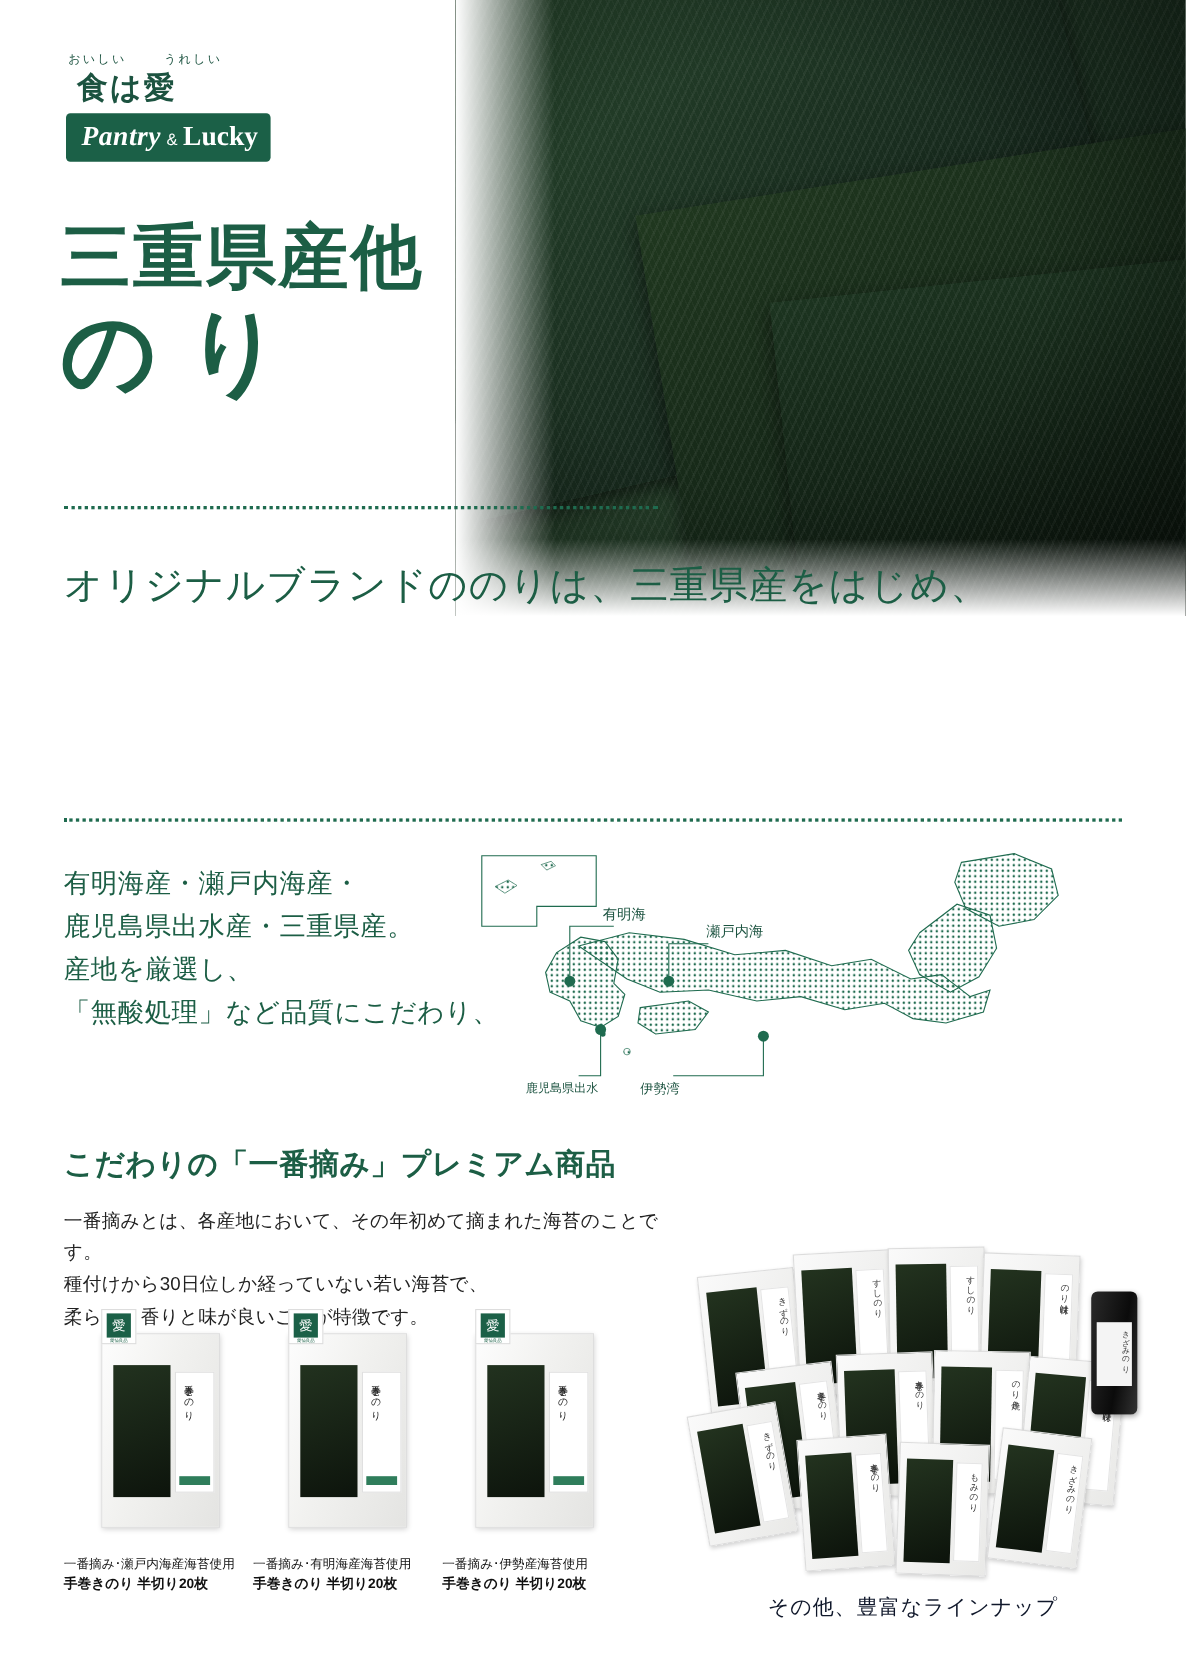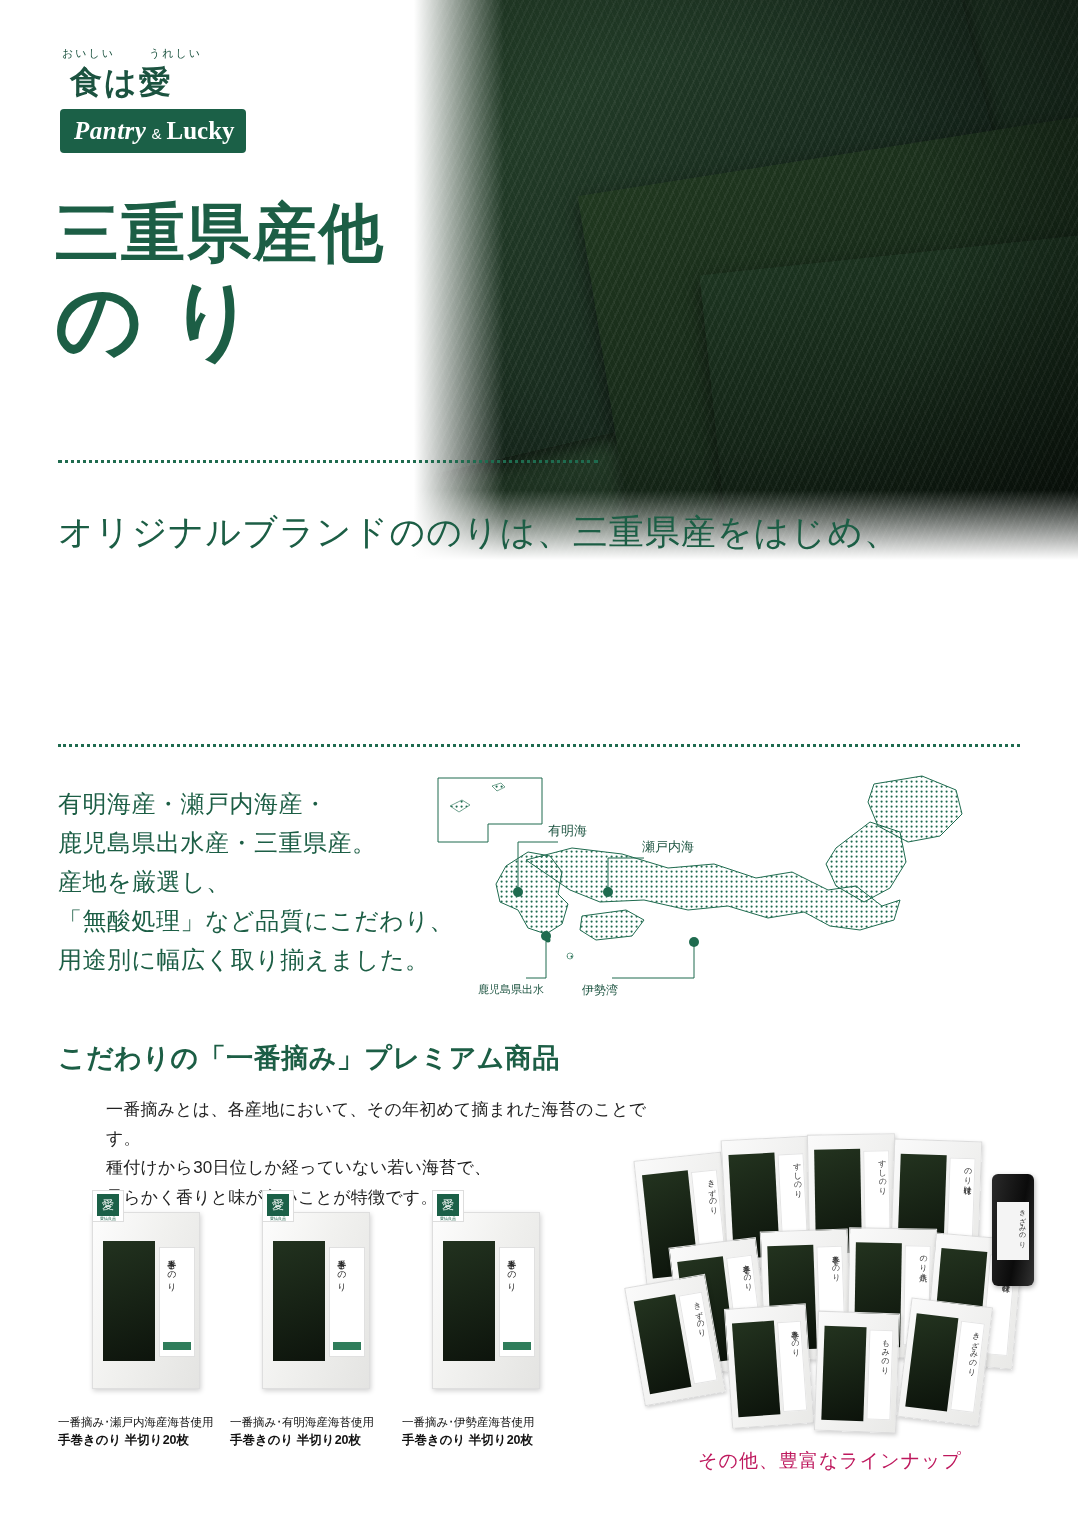--- a/index.html
+++ b/index.html
@@ -42,21 +42,21 @@
   .hero-photo .vig{position:absolute;inset:0;
       background:radial-gradient(ellipse at 45% 45%, rgba(0,0,0,0) 45%, rgba(0,0,0,.45) 100%);}
   .hero-photo .fadeleft{position:absolute;left:0;top:0;bottom:0;width:90px;
       background:linear-gradient(90deg,#fff 0%, rgba(255,255,255,0) 100%);}
   .hero-photo .fadebottom{position:absolute;left:0;right:0;bottom:0;height:70px;
       background:linear-gradient(0deg,#fff 0%, rgba(255,255,255,0) 100%);}
 
   
   .logo-wrap{position:absolute;left:60px;top:46px;width:240px;z-index:5;}
   .logo-ruby{display:flex;gap:34px;margin-left:2px;font-size:11px;letter-spacing:2px;color:#1c5340;}
-  .logo-kanji{font-family:Liberation Mono, monospace;font-size:32px;font-weight:bold;
+  .logo-kanji{font-family:Liberation Mono, monospace;font-size:28px;font-weight:bold;
       letter-spacing:2px;color:#1c5340;margin:0 0 4px 10px;}
   .logo-badge{background:#1b6047;color:#fff;border-radius:4px;padding:8px 14px;width:186px;
       text-align:center;box-sizing:border-box;}
   .logo-badge .pantry{font-family:Liberation Serif, serif;font-style:italic;
       font-size:25px;font-weight:bold;letter-spacing:.5px;text-align:right;}
   .logo-badge .amp{font-size:15px;margin:0 5px;}
   .logo-badge .lucky{font-family:"Liberation Serif","DejaVu Serif",serif;font-size:25px;font-weight:bold;}
 
   
   .title-area{position:absolute;left:55px;top:200px;z-index:5;}
@@ -80,21 +80,21 @@
       color:#1c5e45;letter-spacing:.5px;}
 
   .map-box{position:absolute;left:430px;top:770px;width:590px;height:260px;}
   .map-box svg{display:block;}
 
   
   .premium-head{position:absolute;left:58px;top:1040px;
       font-family:"Liberation Serif","DejaVu Serif",serif;font-size:27px;font-weight:bold;
       color:#1c5e45;letter-spacing:.5px;}
   .premium-body{position:absolute;left:58px;top:1095px;width:560px;color:#222;
-      font-size:17px;line-height:1.72;letter-spacing:.2px;margin-left:48px;}
+      font-size:17px;line-height:1.72;letter-spacing:.2px;}
 
   
   .packs{position:absolute;left:58px;top:1190px;width:520px;height:270px;}
   .pack{position:absolute;width:135px;height:205px;}
   .pack .bag{position:absolute;left:14px;top:22px;width:106px;height:175px;
       background:linear-gradient(110deg,#fdfdfd 0%,#f1f1ef 45%,#e4e4e2 100%);
       border:1px solid #dedede;box-shadow:1px 2px 5px rgba(0,0,0,.18);}
   .pack .nori{position:absolute;left:10px;top:28px;width:52px;height:120px;
       background:linear-gradient(160deg,#22321f,#0d140c);}
   .pack .lbl{position:absolute;left:66px;top:34px;width:34px;height:108px;
@@ -119,21 +119,21 @@
       background:linear-gradient(160deg,#23331f,#0c130b);}
   .lineup .pk b{position:absolute;right:5px;top:16px;width:30%;bottom:12px;background:#fff;
       border:1px solid #e5e5e5;font-weight:normal;font-size:8px;color:#333;
       writing-mode:vertical-rl;padding:3px 2px;box-sizing:border-box;overflow:hidden;
       font-family:"Liberation Serif","DejaVu Serif",serif;}
   .lineup .tube{position:absolute;right:6px;top:44px;width:42px;height:112px;border-radius:6px;
       background:linear-gradient(100deg,#2a2a2a,#0b0b0b 60%,#333);box-shadow:1px 2px 5px rgba(0,0,0,.3);}
   .lineup .tube span{position:absolute;left:5px;top:28px;width:32px;height:58px;background:#f4f4f4;
       font-size:7px;color:#333;writing-mode:vertical-rl;padding:2px;box-sizing:border-box;}
   .lineup-caption{position:absolute;left:620px;top:1448px;width:420px;text-align:center;
-      font-family:"Liberation Serif","DejaVu Serif",serif;font-size:19px;color:#be185d;letter-spacing:1px;}
+      font-family:"Liberation Serif","DejaVu Serif",serif;font-size:19px;color:#0f172a;letter-spacing:1px;}
 </style>
 </head>
 <body>
 
 <div class="hero-photo">
   <div class="sheet s1"></div>
   <div class="sheet s2"></div>
   <div class="sheet s3"></div>
   <div class="grain"></div>
   <div class="vig"></div>
@@ -163,21 +163,20 @@
   <div>オリジナルブランドののりは、三重県産をはじめ、</div>
 </div>
 
 <div class="rule" id="rule2"></div>
 
 <div class="origins">
   <div>有明海産・瀬戸内海産・</div>
   <div>鹿児島県出水産・三重県産。</div>
   <div>産地を厳選し、</div>
   <div>「無酸処理」など品質にこだわり、</div>
-  <div>用途別に幅広く取り揃えました。</div>
 </div>
 
 <div class="map-box">
   <svg width="590" height="260" viewBox="0 0 590 260" xmlns="http://www.w3.org/2000/svg">
     <defs>
       <pattern id="dots" width="5" height="5" patternUnits="userSpaceOnUse">
         <circle cx="1.6" cy="1.6" r="1.1" fill="#1f6b4f"></circle>
       </pattern>
     </defs>
 

